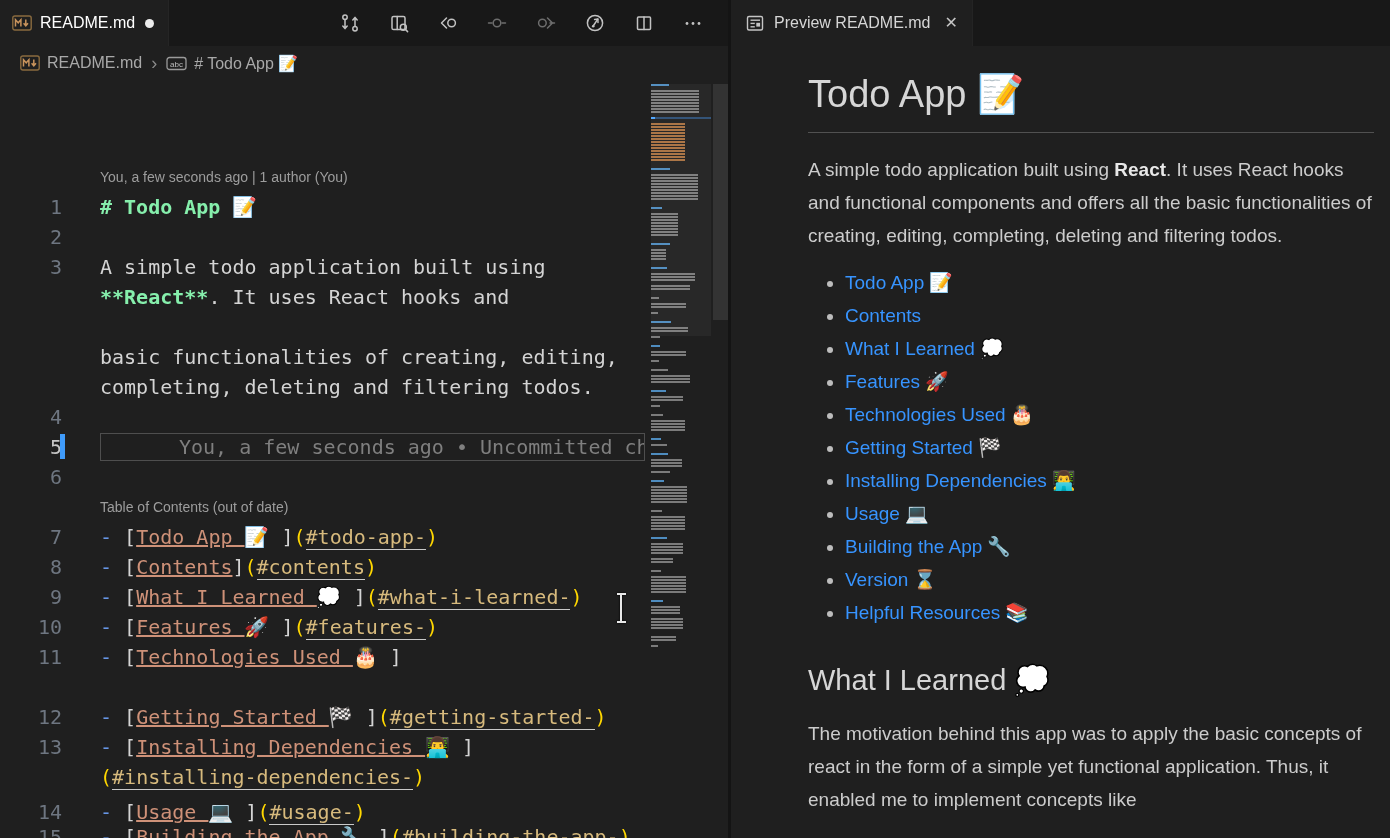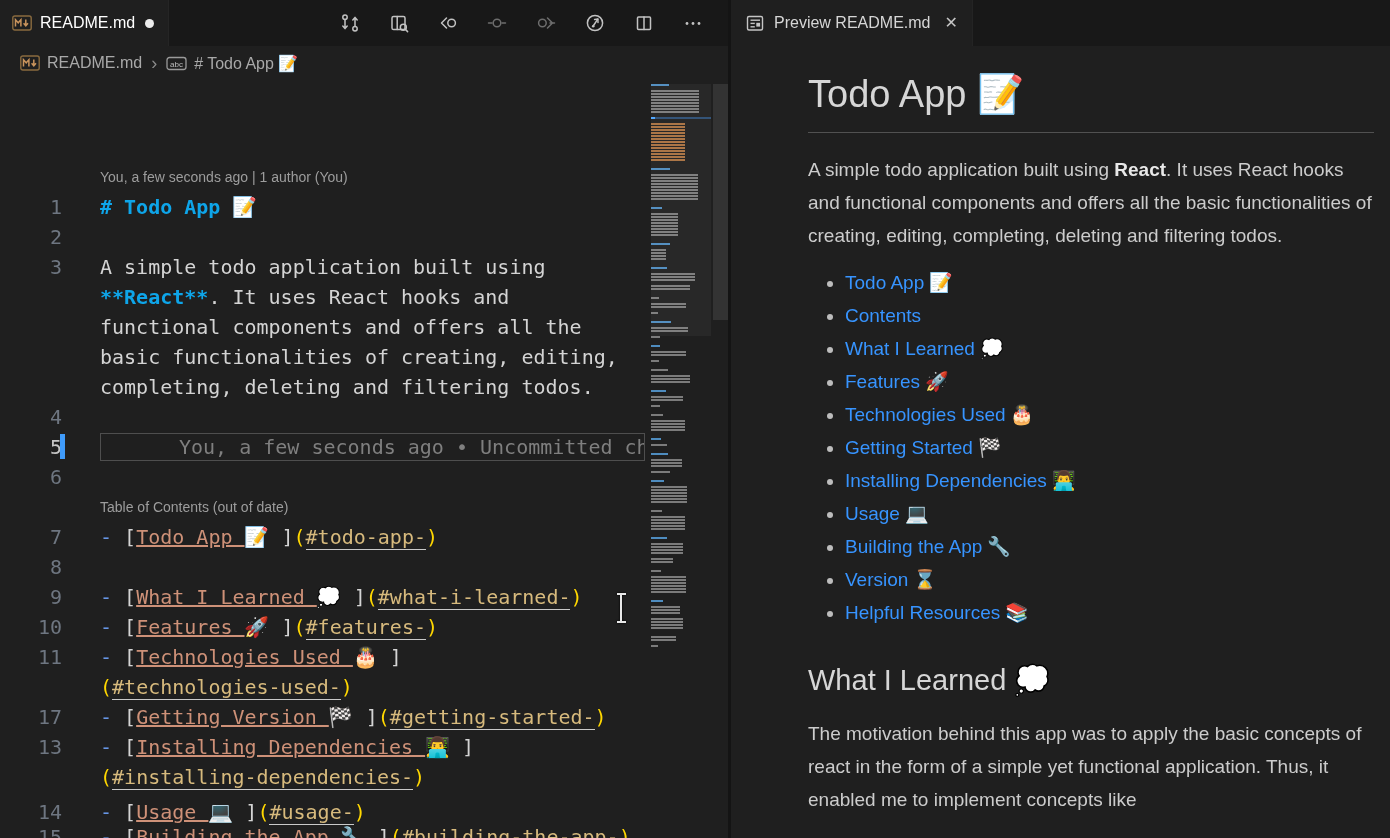--- a/index.html
+++ b/index.html
@@ -24,21 +24,21 @@
 
   
   .editor-body{position:absolute;left:0;top:80px;width:650px;height:758px;overflow:hidden;
                font-family:"DejaVu Sans Mono","Liberation Mono",monospace;font-size:20px;}
   .erow{position:absolute;left:0;width:650px;height:30px;}
   .ln{position:absolute;left:0;top:0;width:62px;text-align:right;color:#6e7681;line-height:30px;font-size:20px;}
   .ln.active{color:#c6c6c6;}
   .ecode{position:absolute;left:100px;top:0;line-height:30px;white-space:pre;}
   .codelens{position:absolute;left:100px;top:0;line-height:30px;
             font-family:"Liberation Sans",sans-serif;font-size:14px;color:#9d9d9d;white-space:pre;cursor:pointer;}
-  .tk-h{color:#0ea5e9;font-weight:bold;}
+  .tk-h{color:#86efac;font-weight:bold;}
   .tk-n{color:#d4d4d4;}
   .tk-d{color:#6796e6;}
   .tk-br{color:#d4d4d4;}
   .tk-l{color:#ce9178;text-decoration:underline;}
   .tk-p{color:#ffd700;}
   .tk-a{color:#d7ba7d;border-bottom:1px solid #c9c9c9;}
   .tk-e{color:#d4d4d4;}
   .gutter-mod{position:absolute;left:60px;top:2px;width:5px;height:25px;background:#3f9bfa;}
   .blame-box{position:absolute;left:100px;top:1px;width:545px;height:28px;border:1px solid #4e4e4e;
              overflow:hidden;white-space:pre;color:#7f7f7f;line-height:26px;padding-left:78px;font-size:20px;}
@@ -194,23 +194,20 @@
           <span class="ln">2</span>
           <span class="ecode"></span>
         </div>
         <div class="erow" style="top: 172px;">
           <span class="ln">3</span>
           <span class="ecode"><span class="tk-n">A simple todo application built using</span></span>
         </div>
         <div class="erow" style="top: 202px;">
           <span class="ecode"><span class="tk-h">**React**</span><span class="tk-n">. It uses React hooks and</span></span>
         </div>
-        <div class="erow" style="top: 232px;">
-          <span class="ecode"><span class="tk-n">functional components and offers all the</span></span>
-        </div>
         <div class="erow" style="top: 292px;">
           <span class="ecode"><span class="tk-n">completing, deleting and filtering todos.</span></span>
         </div>
         <div class="erow" style="top: 262px;">
           <span class="ecode"><span class="tk-n">basic functionalities of creating, editing,</span></span>
         </div>
         <div class="erow" style="top: 322px;">
           <span class="ln">4</span>
           <span class="ecode"></span>
         </div>
@@ -225,39 +222,37 @@
         </div>
         <div class="erow" style="top: 412px;">
           <span class="codelens">Table of Contents (out of date)</span>
         </div>
         <div class="erow" style="top: 442px;">
           <span class="ln">7</span>
           <span class="ecode"><span class="tk-d">- </span><span class="tk-br">[</span><span class="tk-l">Todo App </span><span class="tk-e">📝 </span><span class="tk-br">]</span><span class="tk-p">(</span><span class="tk-a">#todo-app-</span><span class="tk-p">)</span></span>
         </div>
         <div class="erow" style="top: 472px;">
           <span class="ln">8</span>
+          <span class="ecode"><span class="tk-d">- </span><span class="tk-br">[</span><span class="tk-l">Contents</span><span class="tk-br">]</span><span class="tk-p">(</span><span class="tk-a">#contents</span><span class="tk-p">)</span></span>
         </div>
         <div class="erow" style="top: 502px;">
           <span class="ln">9</span>
           <span class="ecode"><span class="tk-d">- </span><span class="tk-br">[</span><span class="tk-l">What I Learned </span><span class="tk-e">💭 </span><span class="tk-br">]</span><span class="tk-p">(</span><span class="tk-a">#what-i-learned-</span><span class="tk-p">)</span></span>
         </div>
         <div class="erow" style="top: 532px;">
           <span class="ln">10</span>
           <span class="ecode"><span class="tk-d">- </span><span class="tk-br">[</span><span class="tk-l">Features </span><span class="tk-e">🚀 </span><span class="tk-br">]</span><span class="tk-p">(</span><span class="tk-a">#features-</span><span class="tk-p">)</span></span>
         </div>
         <div class="erow" style="top: 562px;">
           <span class="ln">11</span>
           <span class="ecode"><span class="tk-d">- </span><span class="tk-br">[</span><span class="tk-l">Technologies Used </span><span class="tk-e">🎂 </span><span class="tk-br">]</span></span>
         </div>
-        <div class="erow" style="top: 592px;">
-          <span class="ecode"><span class="tk-p">(</span><span class="tk-a">#technologies-used-</span><span class="tk-p">)</span></span>
-        </div>
         <div class="erow" style="top: 622px;">
-          <span class="ln">17</span>
-          <span class="ecode"><span class="tk-d">- </span><span class="tk-br">[</span><span class="tk-l">Getting Version </span><span class="tk-e">🏁 </span><span class="tk-br">]</span><span class="tk-p">(</span><span class="tk-a">#getting-started-</span><span class="tk-p">)</span></span>
+          <span class="ln">12</span>
+          <span class="ecode"><span class="tk-d">- </span><span class="tk-br">[</span><span class="tk-l">Getting Started </span><span class="tk-e">🏁 </span><span class="tk-br">]</span><span class="tk-p">(</span><span class="tk-a">#getting-started-</span><span class="tk-p">)</span></span>
         </div>
         <div class="erow" style="top: 652px;">
           <span class="ln">13</span>
           <span class="ecode"><span class="tk-d">- </span><span class="tk-br">[</span><span class="tk-l">Installing Dependencies </span><span class="tk-e">👨‍💻 </span><span class="tk-br">]</span></span>
         </div>
         <div class="erow" style="top: 682px;">
           <span class="ecode"><span class="tk-p">(</span><span class="tk-a">#installing-dependencies-</span><span class="tk-p">)</span></span>
         </div>
         <div class="erow" style="top: 696px; margin-top: 21px;">
           <span class="ln">14</span>

